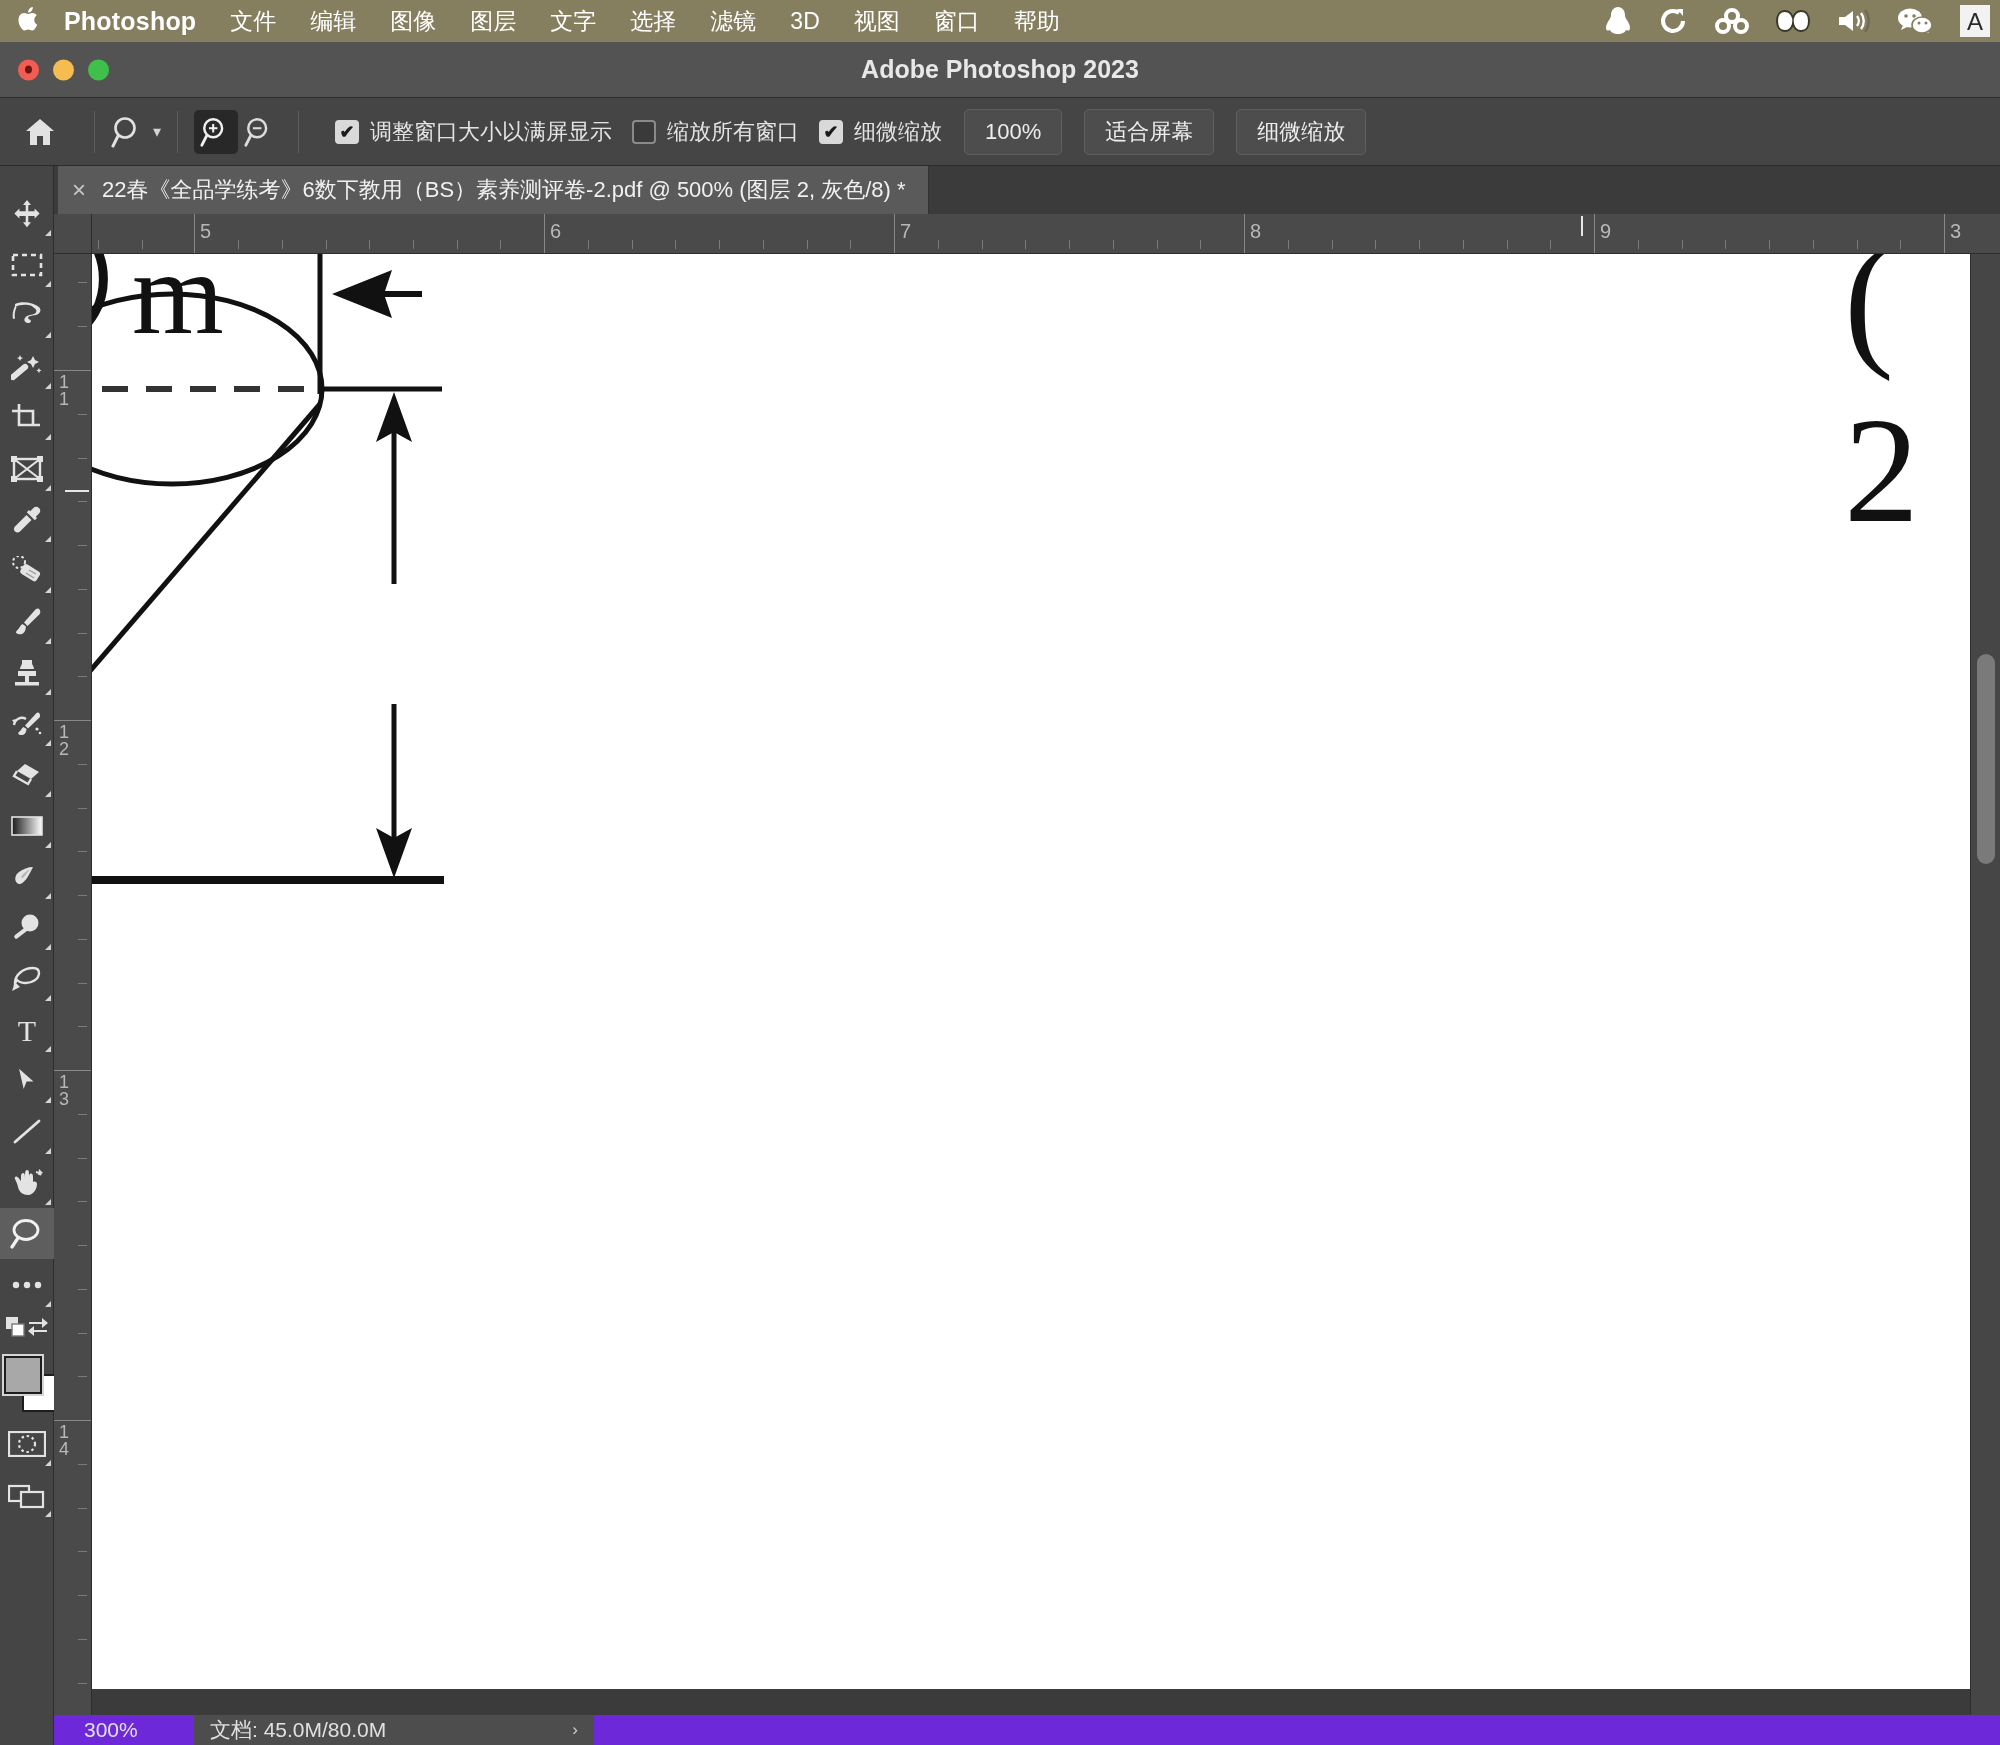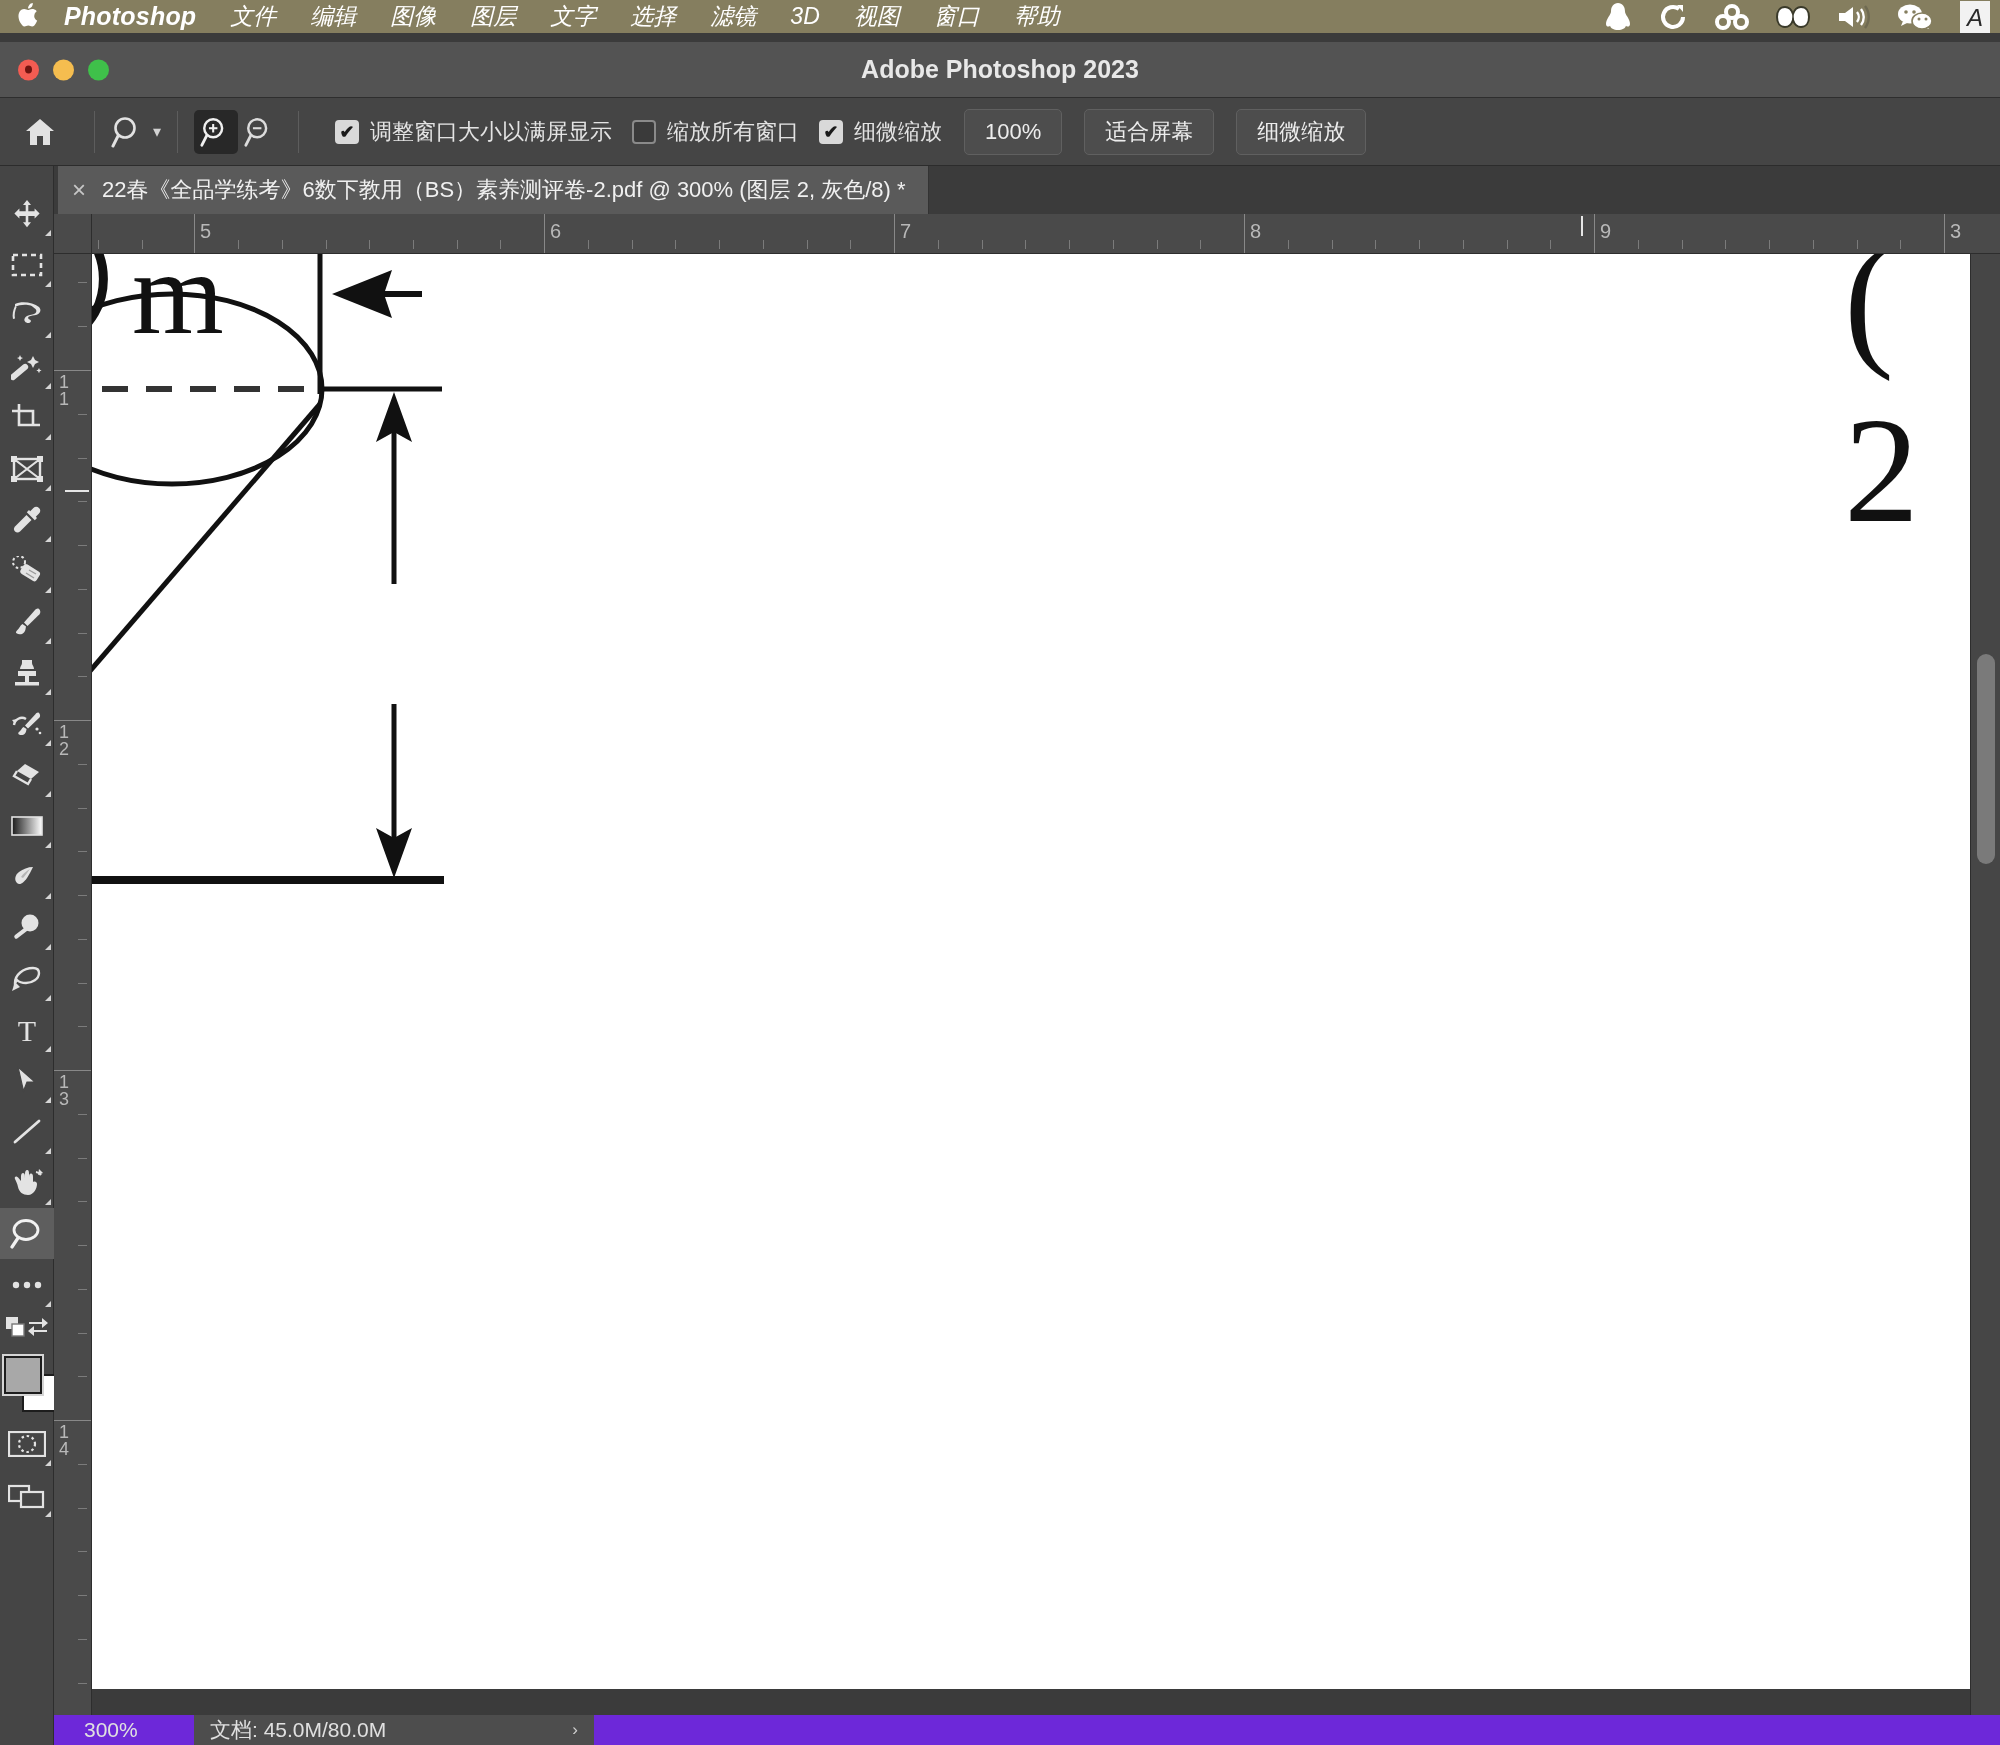--- a/index.html
+++ b/index.html
@@ -5,26 +5,25 @@
   * { margin:0; padding:0; box-sizing:border-box; }
   html,body { width:2000px; height:1745px; overflow:hidden; }
   body {
     font-family:"Liberation Sans", sans-serif;
     background:#3b3b3b;
     -webkit-font-smoothing:antialiased;
   }
 
   
   #macbar {
-    position:absolute; left:0; top:0; width:2000px; height:33px;
+    position:absolute; left:0; top:0; width:2000px; height:42px;
     background:#857e5f;
     display:flex; align-items:center;
     color:#ffffff;
     font-size:23px;
-    font-style:italic;
   }
   #macbar .apple-logo {
     margin-left:18px; margin-right:22px; width:24px; height:28px;
     display:flex; align-items:center; justify-content:center;
     position:relative; top:-2px;
   }
   #macbar .app-name {
     font-weight:bold; font-size:25px; margin-right:34px;
     letter-spacing:0.2px;
   }
@@ -332,21 +331,21 @@
   </div>
 
   <div class="pillbtn">100%</div>
   <div class="pillbtn">适合屏幕</div>
   <div class="pillbtn">细微缩放</div>
 </div>
 
 <div id="tabstrip">
   <div id="doctab">
     <span class="closex">×</span>
-    <span class="tabtitle">22春《全品学练考》6数下教用（BS）素养测评卷-2.pdf @ 300% (图层 2, 灰色/8) *</span>
+    <span class="tabtitle">22春《全品学练考》6数下教用（BS）素养测评卷-2.pdf @ 500% (图层 2, 灰色/8) *</span>
   </div>
 </div>
 
 <div id="toolbar">
   <div class="tool">
     <svg width="30" height="30" viewBox="0 0 30 30">
         <path fill="#e3e3e3" d="M15 1l4 5h-2.7v6.3H22.6V9.6l5 5-5 5v-2.7h-6.3v6.3H19l-4 5-4-5h2.7v-6.3H7.4v2.7l-5-5 5-5v2.7h6.3V6H11z"></path>
       </svg>
     <div class="corner"></div>
   </div>

